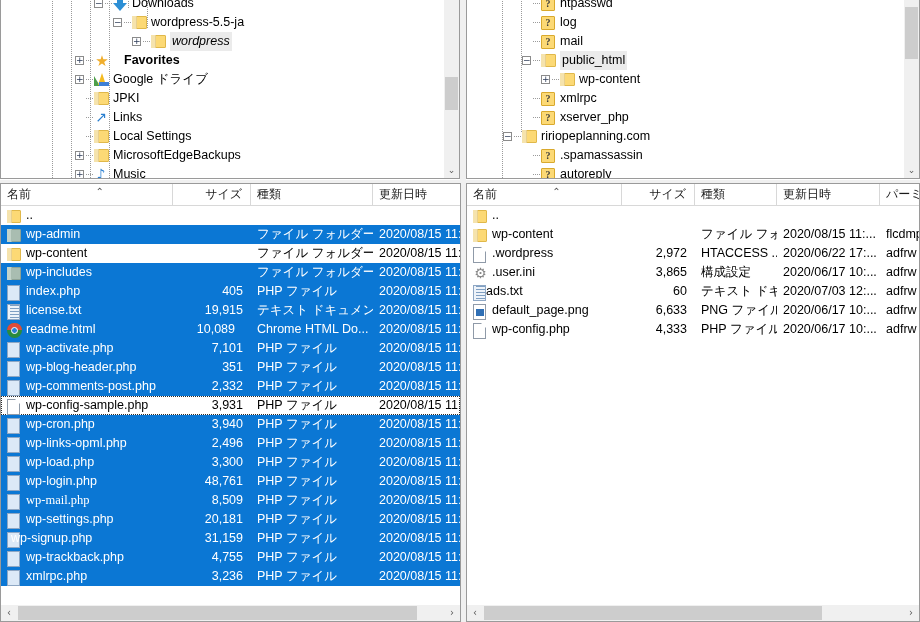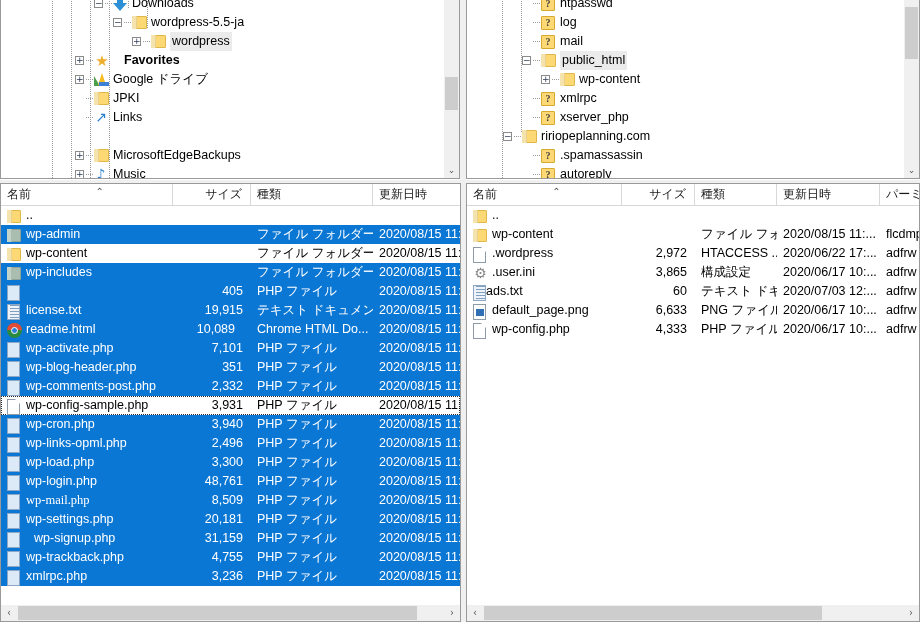--- a/index.html
+++ b/index.html
@@ -135,21 +135,21 @@
         <div class="tree-row" style="position:absolute;left:0;top:14px;width:100%;">
           <span class="tw" style="left:112px;">−</span>
           <span class="dots-h" style="left:123px;width:7px;"></span>
           <span style="left:131px" class="ico ico-folder"></span>
           <span class="tree-label" style="left:150px;">wordpress-5.5-ja</span>
         </div>
         <div class="tree-row" style="position:absolute;left:0;top:33px;width:100%;">
           <span class="tw" style="left:131px;">+</span>
           <span class="dots-h" style="left:142px;width:7px;"></span>
           <span style="left:150px" class="ico ico-folder"></span>
-          <span class="tree-label sel" style="left:169px;">wordpress</span>
+          <span class="tree-label sel" style="left:169px;font-style:italic;">wordpress</span>
         </div>
         <div class="tree-row" style="position:absolute;left:0;top:52px;width:100%;">
           <span class="tw" style="left:74px;">+</span>
           <span class="dots-h" style="left:85px;width:7px;"></span>
           <span style="left:93px" class="ico ico-star">★</span>
           <span class="tree-label" style="left:123px;font-weight:bold;">Favorites</span>
         </div>
         <div class="tree-row" style="position:absolute;left:0;top:71px;width:100%;">
           <span class="tw" style="left:74px;">+</span>
           <span class="dots-h" style="left:85px;width:7px;"></span>
@@ -163,20 +163,25 @@
         <div class="tree-row" style="position:absolute;left:0;top:90px;width:100%;">
           <span class="dots-h" style="left:85px;width:7px;"></span>
           <span style="left:93px" class="ico ico-folder"></span>
           <span class="tree-label" style="left:112px;">JPKI</span>
         </div>
         <div class="tree-row" style="position:absolute;left:0;top:109px;width:100%;">
           <span class="dots-h" style="left:85px;width:7px;"></span>
           <span style="left:93px" class="ico ico-link">↗</span>
           <span class="tree-label" style="left:112px;">Links</span>
         </div>
+        <div class="tree-row" style="position:absolute;left:0;top:128px;width:100%;">
+          <span class="dots-h" style="left:85px;width:7px;"></span>
+          <span style="left:93px" class="ico ico-folder"></span>
+          <span class="tree-label" style="left:112px;">Local Settings</span>
+        </div>
         <div class="tree-row" style="position:absolute;left:0;top:147px;width:100%;">
           <span class="tw" style="left:74px;">+</span>
           <span class="dots-h" style="left:85px;width:7px;"></span>
           <span style="left:93px" class="ico ico-folder"></span>
           <span class="tree-label" style="left:112px;">MicrosoftEdgeBackups</span>
         </div>
         <div class="tree-row" style="position:absolute;left:0;top:166px;width:100%;">
           <span class="tw" style="left:74px;">+</span>
           <span class="dots-h" style="left:85px;width:7px;"></span>
           <span style="left:93px" class="ico ico-music">♪</span>
@@ -284,20 +289,21 @@
         </div>
         <div class="row sel">
           <span class="fi fi-folder dim"></span>
           <span class="cell" style="left:0px;width:172px;padding-left:25px;">wp-includes</span>
           <span class="cell num" style="left:172px;width:78px;padding-right:8px;"></span>
           <span class="cell" style="left:250px;width:122px;padding-left:6px;">ファイル フォルダー</span>
           <span class="cell" style="left:372px;width:105px;padding-left:6px;">2020/08/15 11:4</span>
         </div>
         <div class="row sel">
           <span class="fi fi-php"></span>
+          <span class="cell" style="left:0px;width:172px;padding-left:25px;">index.php</span>
           <span class="cell num" style="left:172px;width:78px;padding-right:8px;">405</span>
           <span class="cell" style="left:250px;width:122px;padding-left:6px;">PHP ファイル</span>
           <span class="cell" style="left:372px;width:105px;padding-left:6px;">2020/08/15 11:4</span>
         </div>
         <div class="row sel">
           <span class="fi fi-txt"></span>
           <span class="cell" style="left:0px;width:172px;padding-left:25px;">license.txt</span>
           <span class="cell num" style="left:172px;width:78px;padding-right:8px;">19,915</span>
           <span class="cell" style="left:250px;width:122px;padding-left:6px;">テキスト ドキュメント</span>
           <span class="cell" style="left:372px;width:105px;padding-left:6px;">2020/08/15 11:4</span>
@@ -374,21 +380,21 @@
         </div>
         <div class="row sel">
           <span class="fi fi-php"></span>
           <span class="cell" style="left:0px;width:172px;padding-left:25px;">wp-settings.php</span>
           <span class="cell num" style="left:172px;width:78px;padding-right:8px;">20,181</span>
           <span class="cell" style="left:250px;width:122px;padding-left:6px;">PHP ファイル</span>
           <span class="cell" style="left:372px;width:105px;padding-left:6px;">2020/08/15 11:4</span>
         </div>
         <div class="row sel">
           <span class="fi fi-php"></span>
-          <span class="cell" style="left:0px;width:172px;padding-left:33px;">wp-signup.php</span>
+          <span class="cell" style="left:0px;width:172px;padding-left:10px;">wp-signup.php</span>
           <span class="cell num" style="left:172px;width:78px;padding-right:8px;">31,159</span>
           <span class="cell" style="left:250px;width:122px;padding-left:6px;">PHP ファイル</span>
           <span class="cell" style="left:372px;width:105px;padding-left:6px;">2020/08/15 11:4</span>
         </div>
         <div class="row sel">
           <span class="fi fi-php"></span>
           <span class="cell" style="left:0px;width:172px;padding-left:25px;">wp-trackback.php</span>
           <span class="cell num" style="left:172px;width:78px;padding-right:8px;">4,755</span>
           <span class="cell" style="left:250px;width:122px;padding-left:6px;">PHP ファイル</span>
           <span class="cell" style="left:372px;width:105px;padding-left:6px;">2020/08/15 11:4</span>

